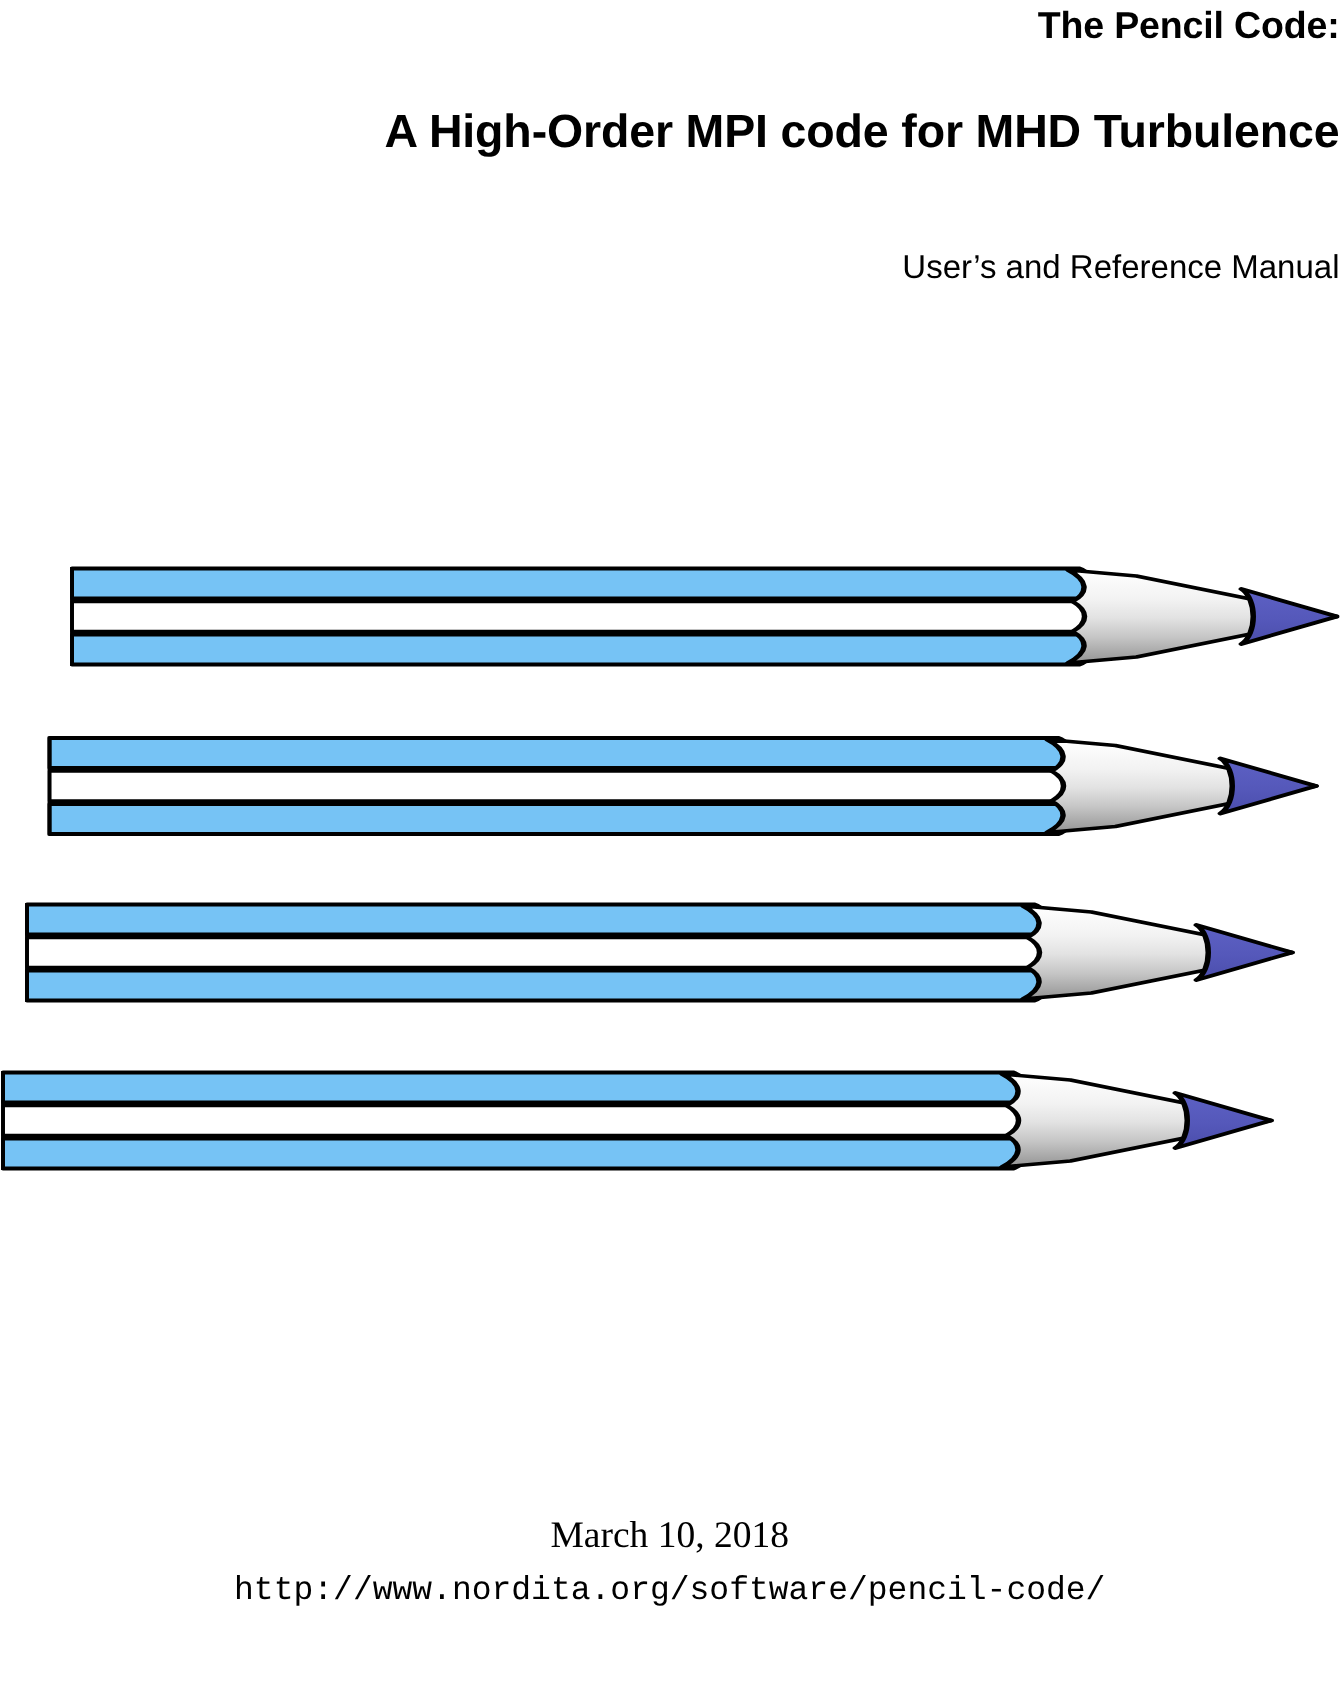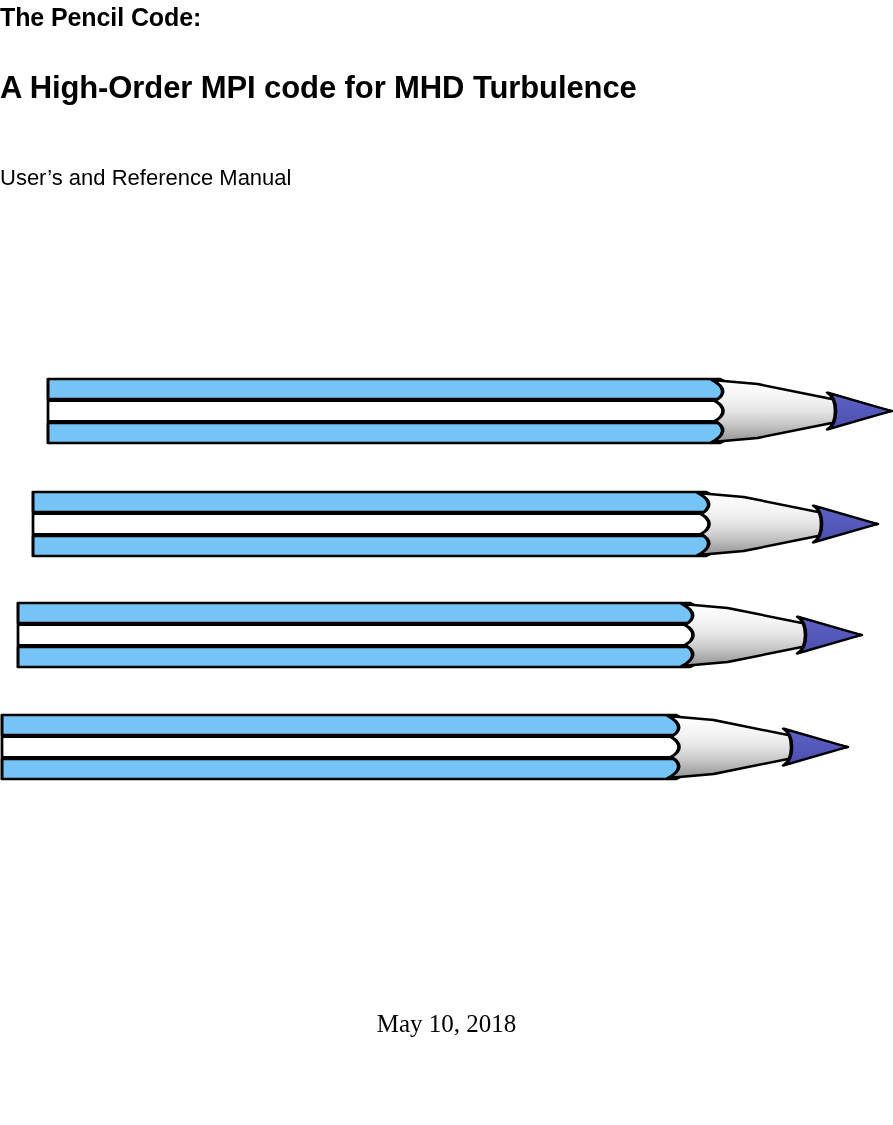--- a/index.html
+++ b/index.html
@@ -23,21 +23,21 @@
     width: 893px;
     height: 1125px;
   }
 
   
   .title-block {
     position: absolute;
     top: 0;
     left: 0;
     width: 893px;
-    text-align: left;
+    text-align: right;
   }
   .title-line1 {
     font-family: "Liberation Sans", sans-serif;
     font-weight: bold;
     font-size: 25px;
     line-height: 30px;
     letter-spacing: -0.1px;
     margin: 0;
     padding-top: 2px;
   }
@@ -178,16 +178,17 @@
         <path d="M 2,759 L 676,759 C 687,763 687,775 676,779 L 2,779 Z" fill="#76c3f5" stroke="#000000" stroke-width="2.6" stroke-linejoin="round"></path>
         <path d="M 2,714 L 2,780" fill="none" stroke="#000000" stroke-width="2.6"></path>
         <g transform="translate(668,714) scale(1.52,1.0)">
           <use href="#pencil-core" xlink:href="#pencil-core"></use>
         </g>
       </g>
     </svg>
   </div>
 
   <div class="footer-block">
-    <p class="footer-date">May 10, 2018</p>
+    <p class="footer-date">March 10, 2018</p>
+    <p class="footer-url first">http://www.nordita.org/software/pencil-code/</p>
   </div>
 
 </div>
 
 </body></html>

